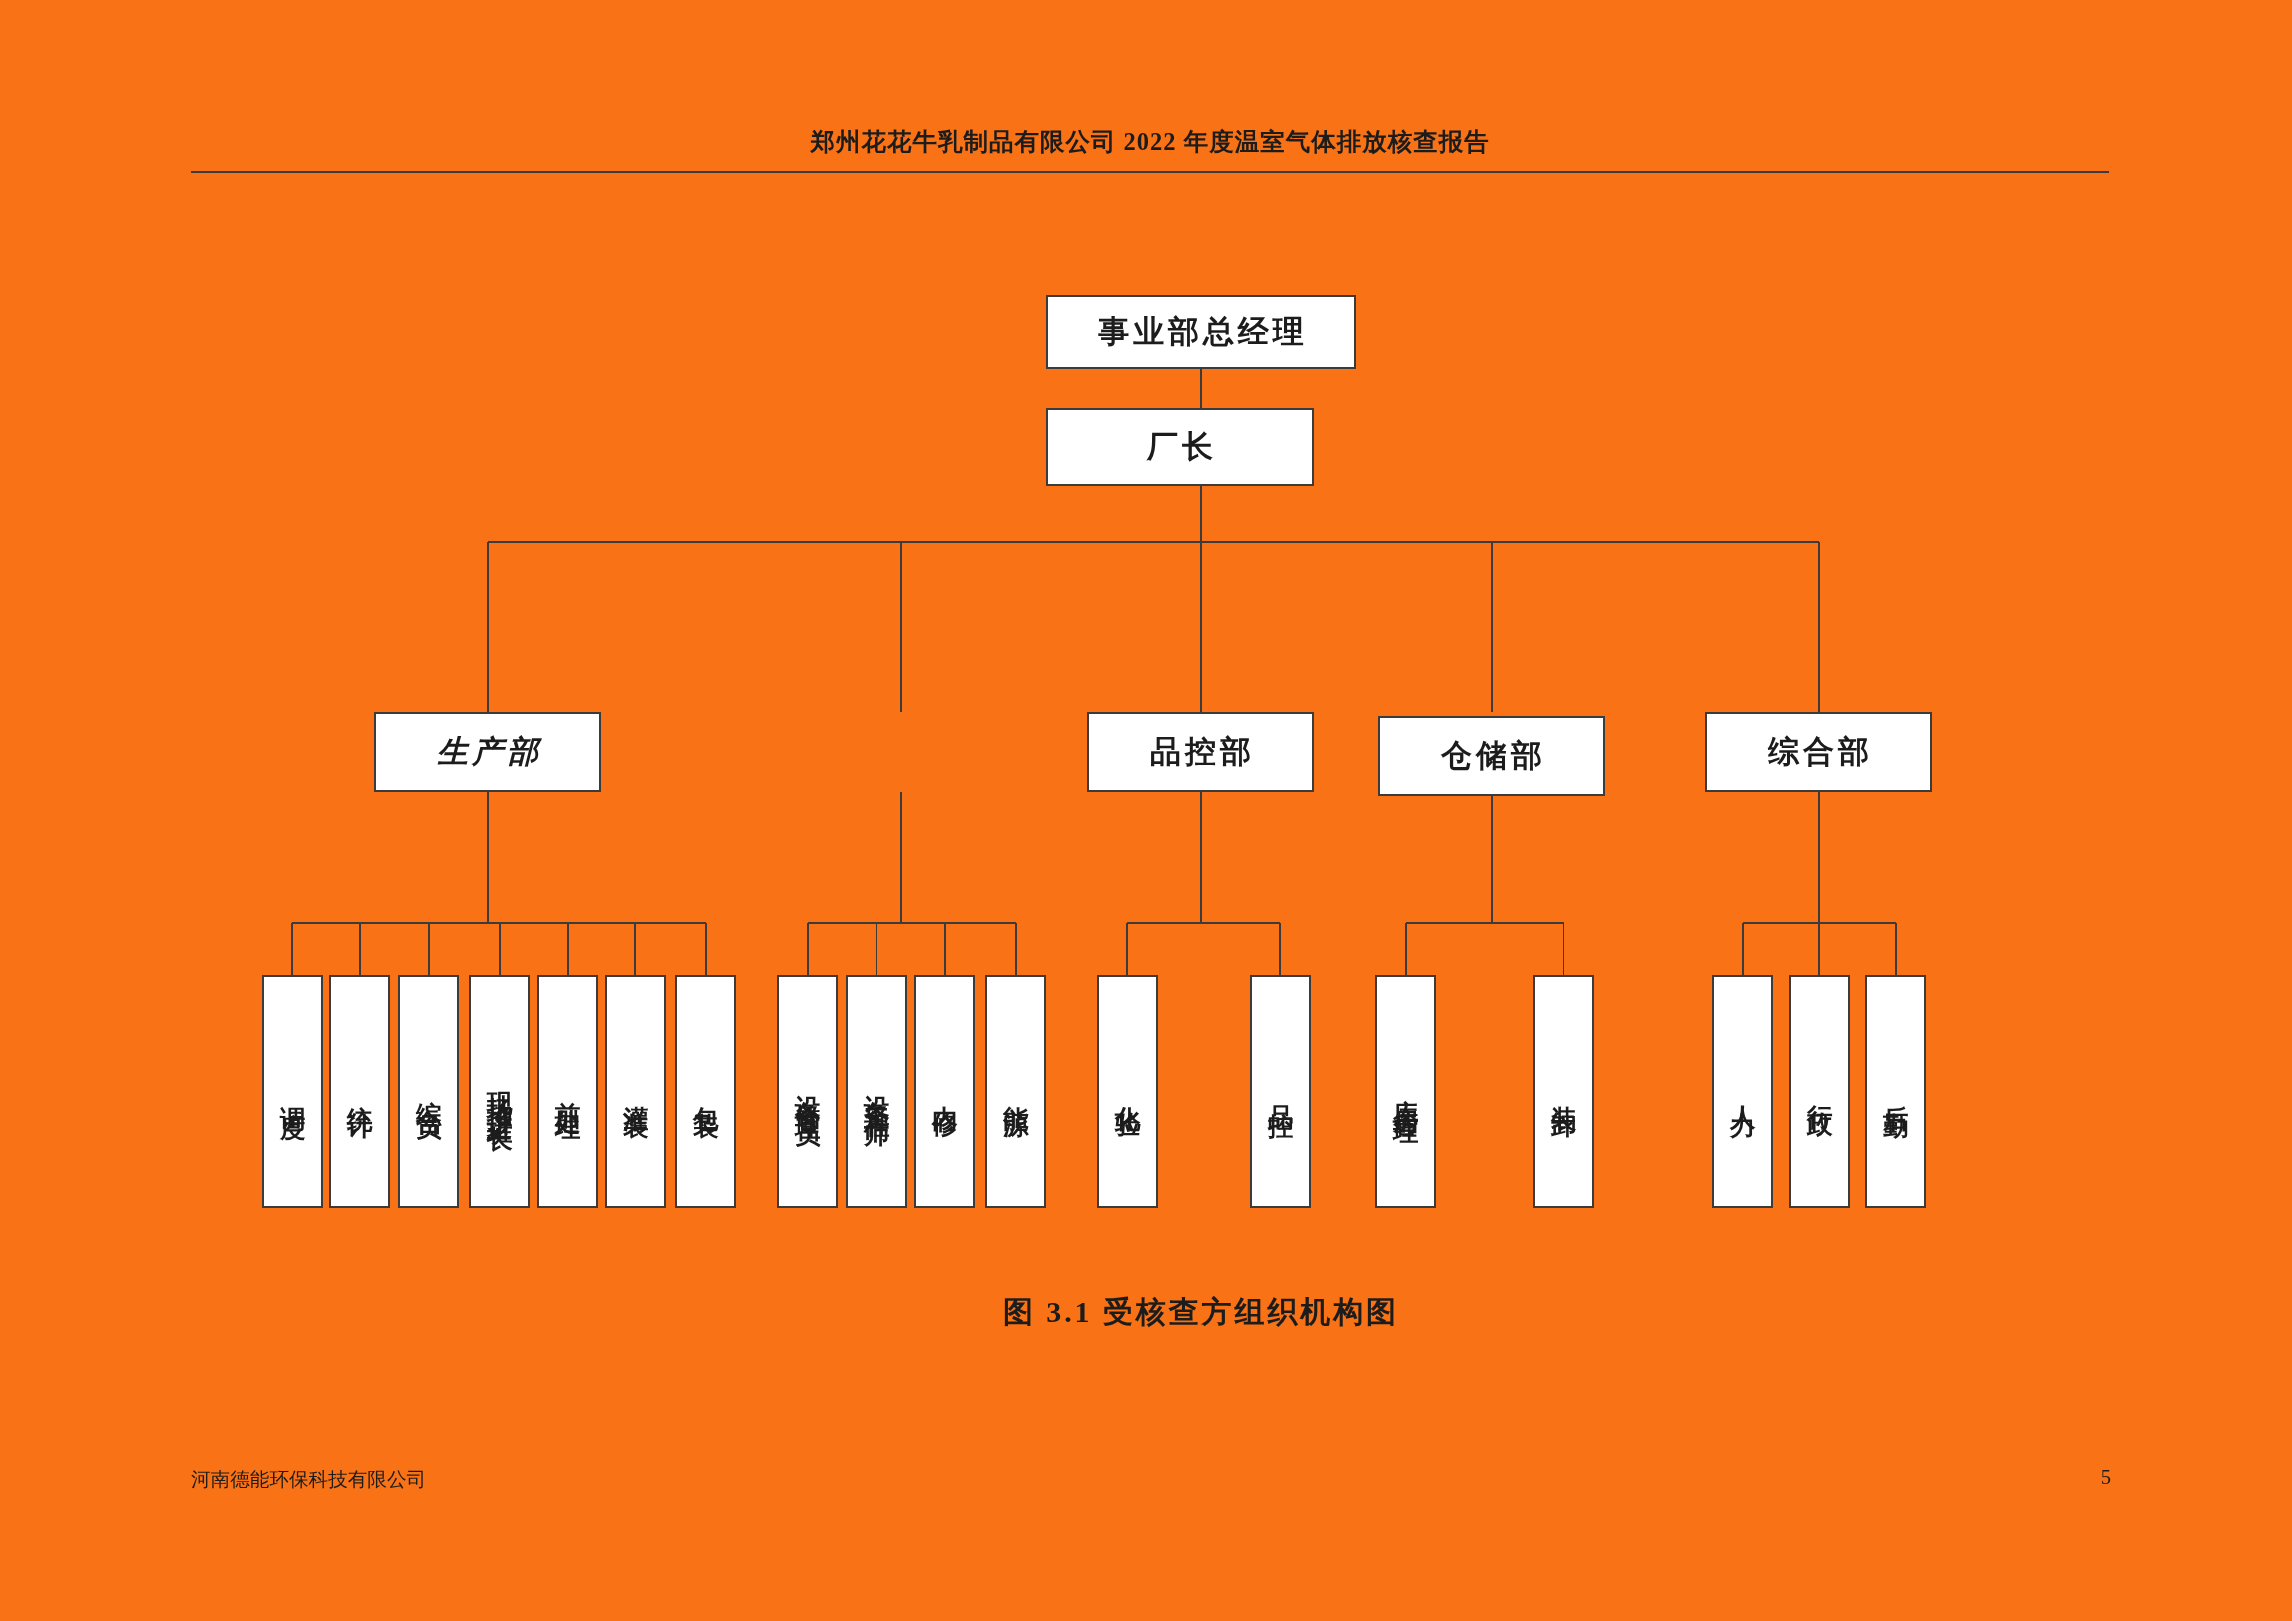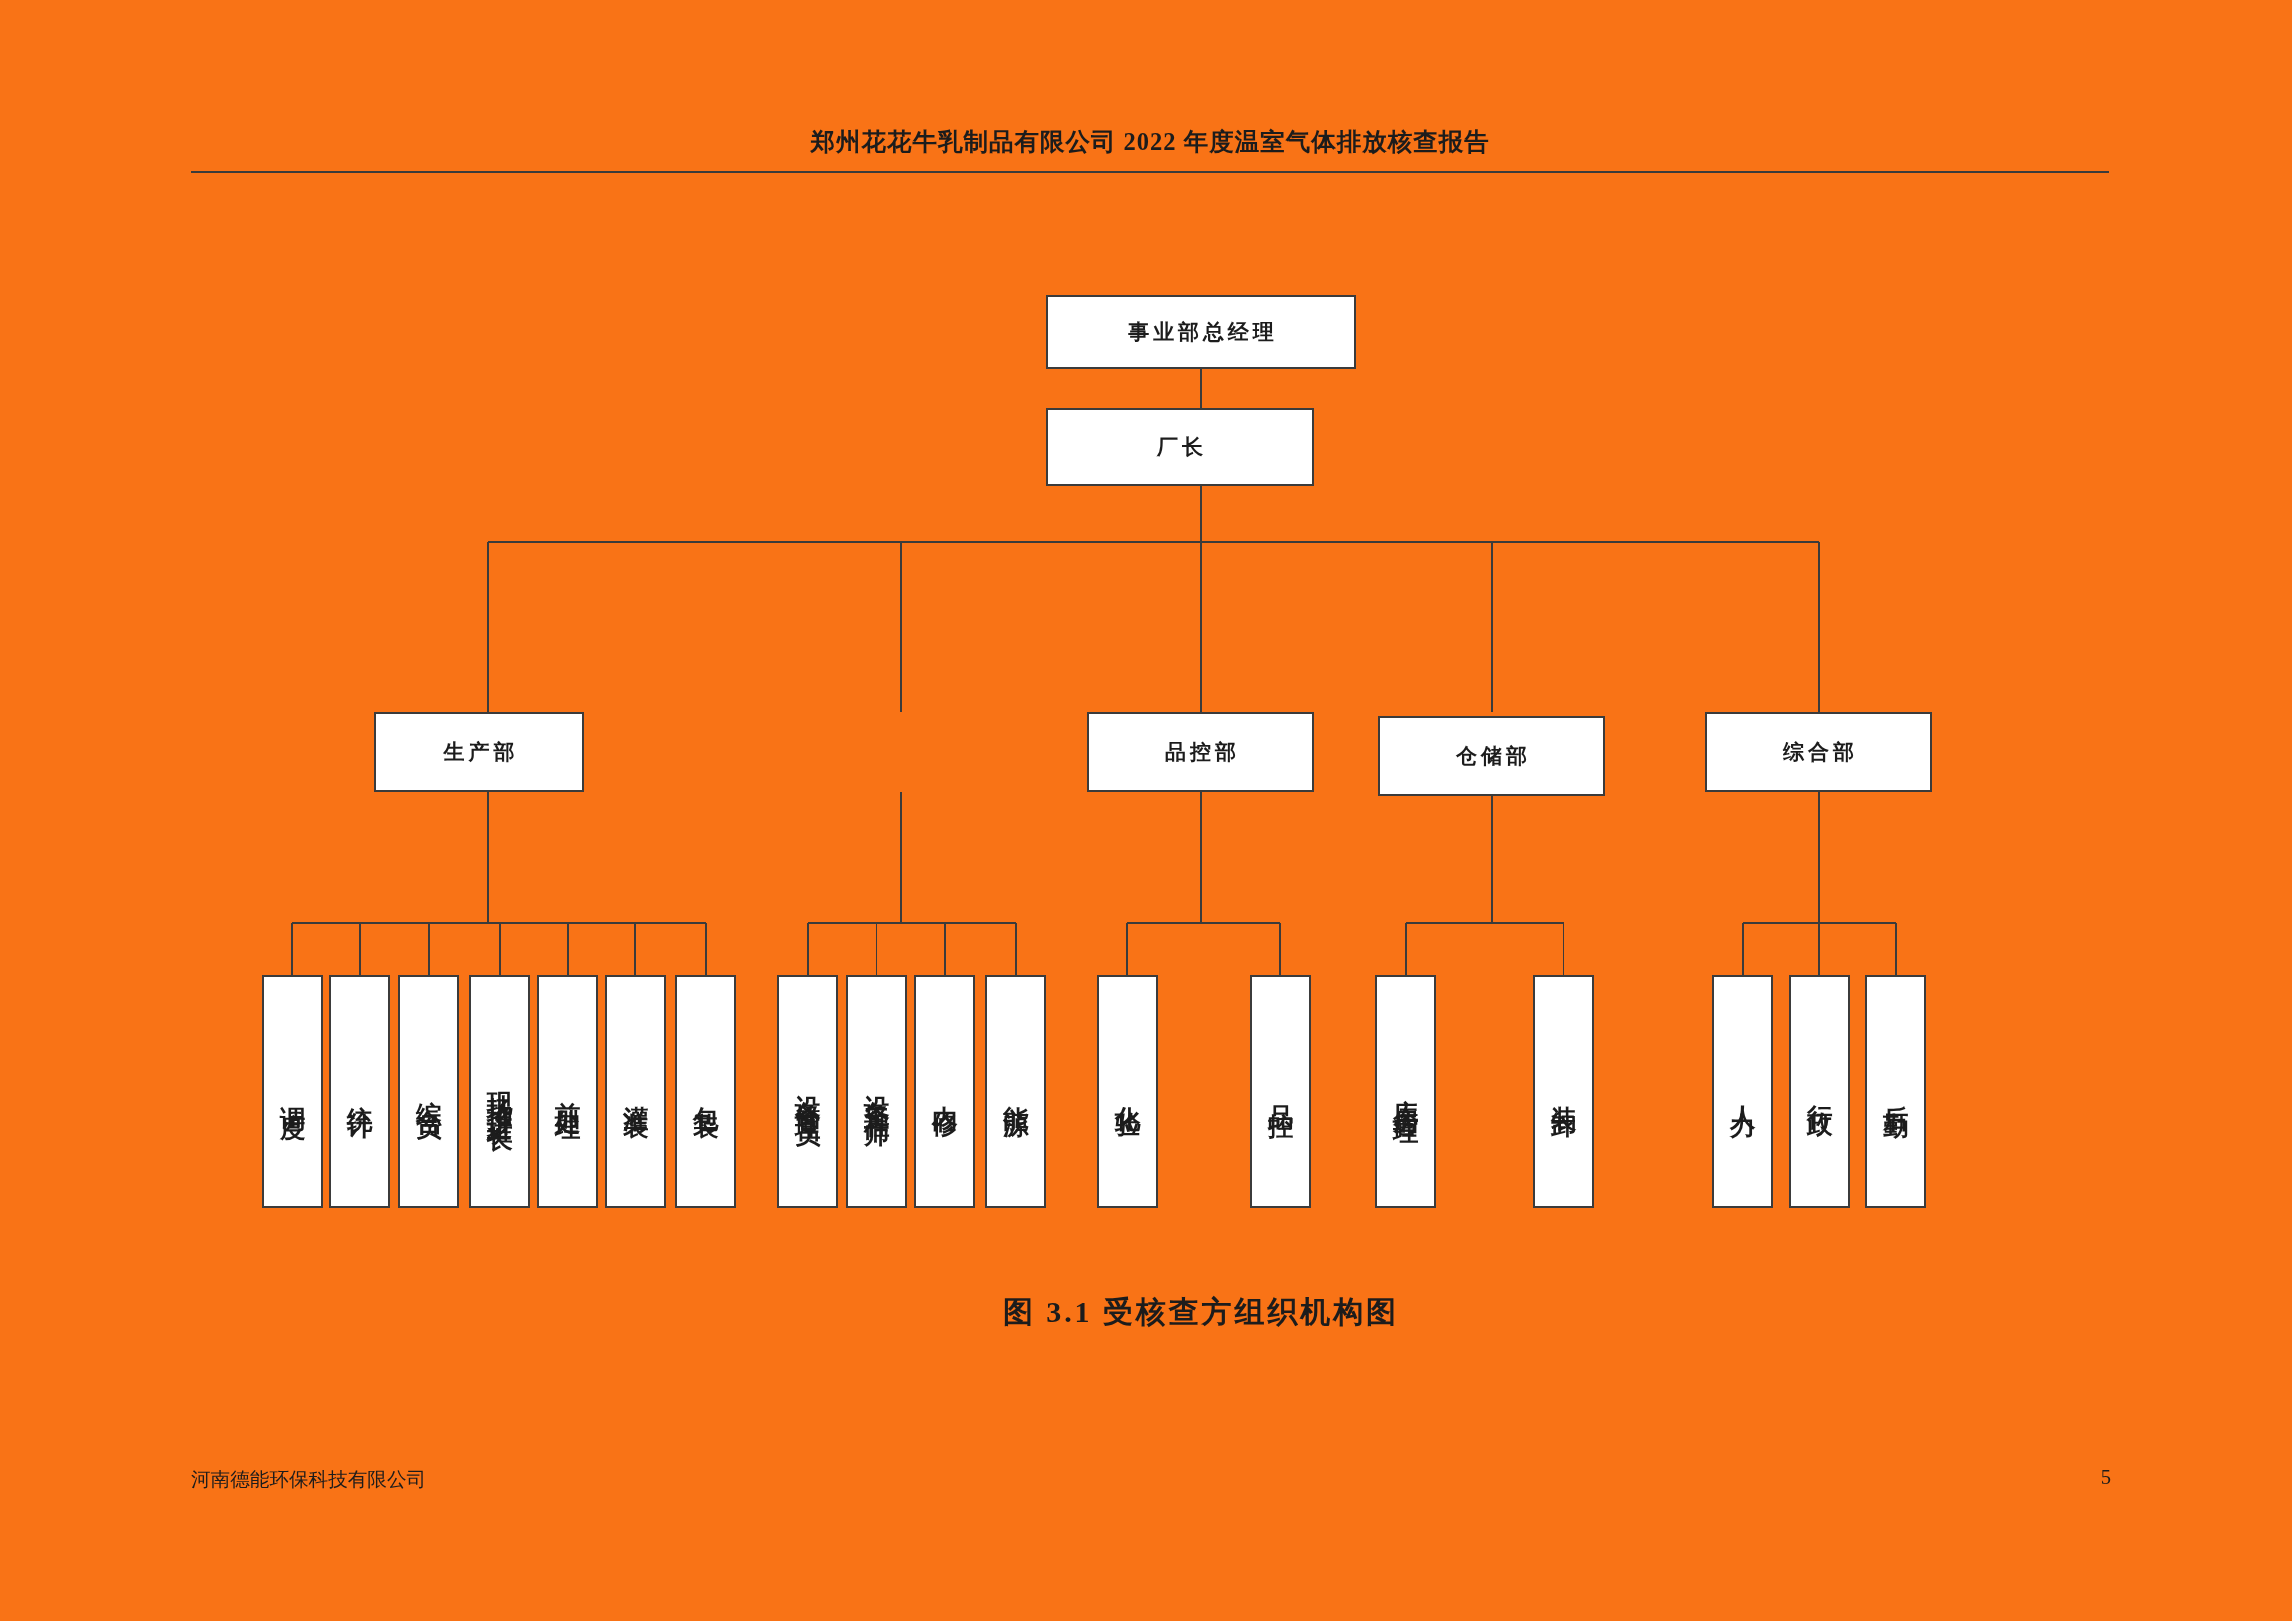--- a/index.html
+++ b/index.html
@@ -29,21 +29,21 @@
     background: #3b3b3b;
   }
   .connectors {
     position: absolute; left: 0; top: 0;
   }
   .node {
     position: absolute;
     border: 2px solid #3b3b3b;
     background: #ffffff;
     display: flex; align-items: center; justify-content: center;
-    font-size: 21px;
+    font-size: 31px;
     font-weight: 600;
     letter-spacing: 3.9px;
     text-indent: 3.9px;
   }
   .leaf {
     position: absolute;
     border: 2px solid #3b3b3b;
     background: #ffffff;
     width: 61px; height: 233px; top: 975px;
     display: flex; align-items: center; justify-content: center;
@@ -103,21 +103,21 @@
   </svg>
 
   <div class="node" style="left:1046px; top:295px; width:310px; height:74px;">
     <span>事业部总经理</span>
   </div>
 
   <div class="node" style="left:1046px; top:408px; width:268px; height:78px;">
     <span>厂长</span>
   </div>
 
-  <div class="node" style="left:374px; top:712px; width:210px; height:80px;">
+  <div class="node" style="left:374px; top:712px; width:227px; height:80px;font-style:italic;">
     <span>生产部</span>
   </div>
   <div class="node" style="left:1087px; top:712px; width:227px; height:80px;font-family:Liberation Serif, serif;">
     <span>品控部</span>
   </div>
   <div class="node" style="left:1378px; top:716px; width:227px; height:80px;">
     <span>仓储部</span>
   </div>
   <div class="node" style="left:1705px; top:712px; width:227px; height:80px;">
     <span>综合部</span>

